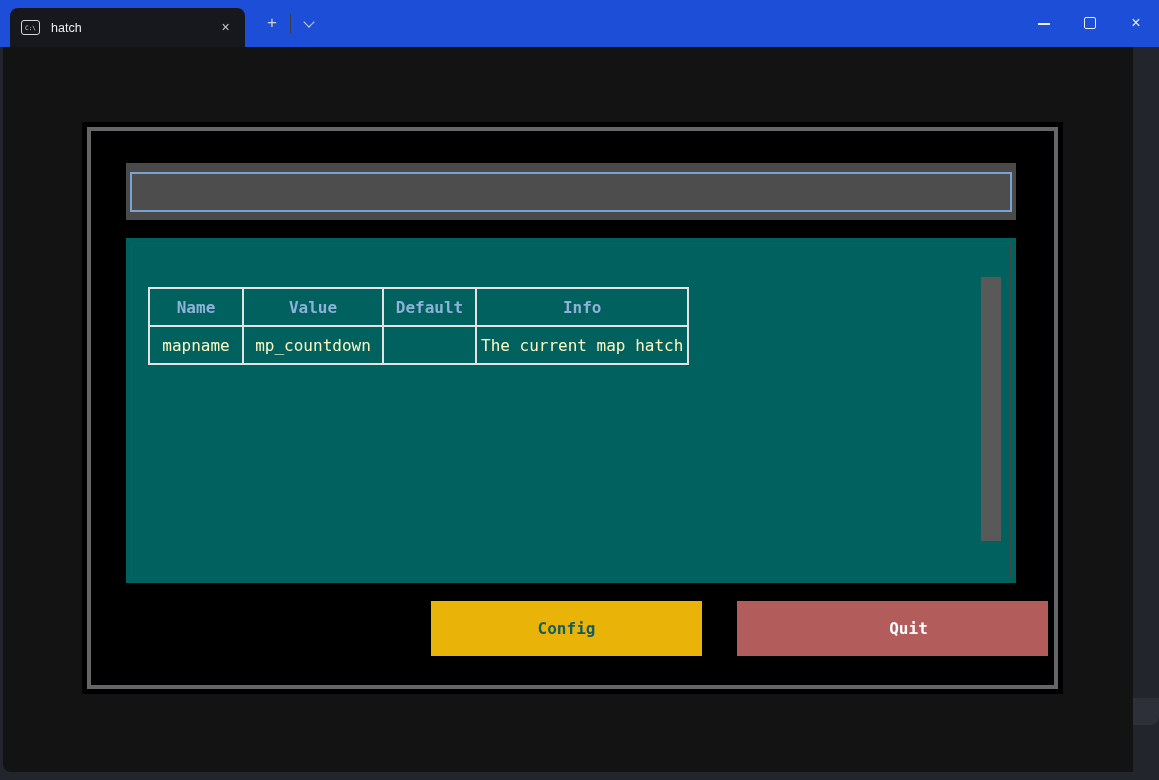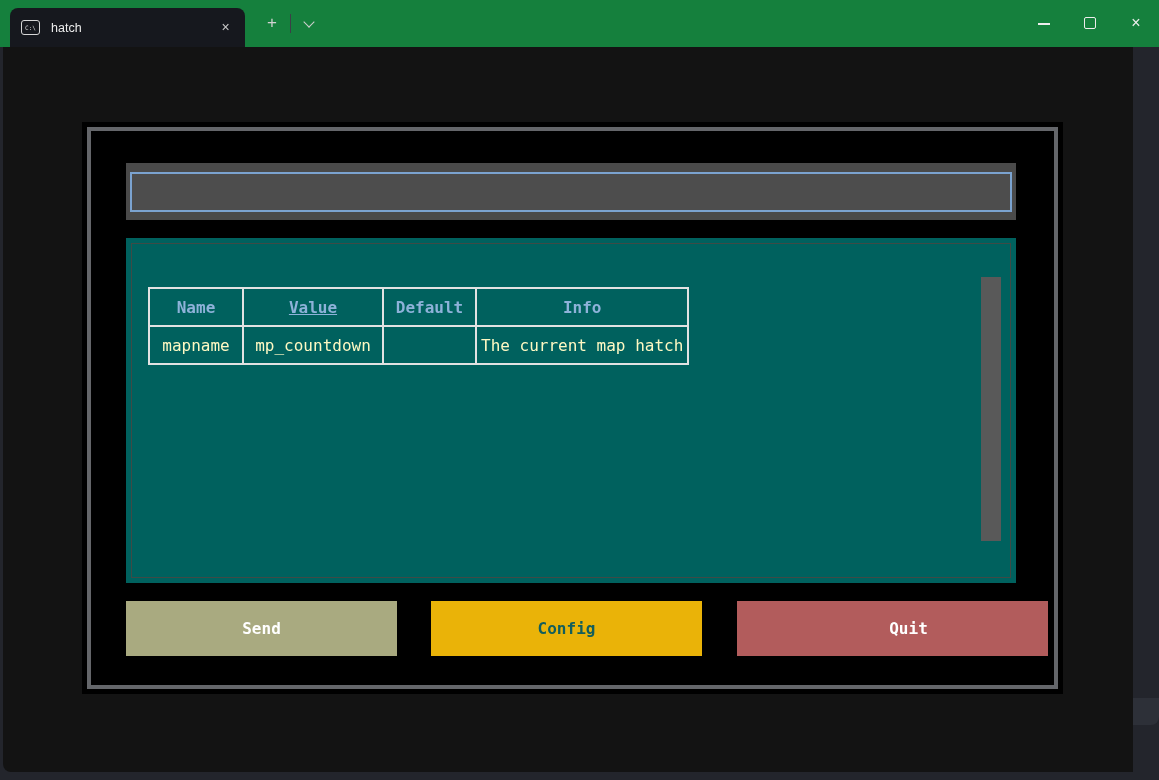--- a/index.html
+++ b/index.html
@@ -4,21 +4,21 @@
 <style>
   html,body { margin:0; padding:0; }
   body {
     width:1159px; height:780px; position:relative; overflow:hidden;
     background:#23252c;
     font-family:"DejaVu Sans Mono", monospace;
     -webkit-font-smoothing:antialiased;
   }
 
   
-  .titlebar { position:absolute; left:0; top:0; width:1159px; height:47px; background:#15803d; }
+  .titlebar { position:absolute; left:0; top:0; width:1159px; height:47px; background:#1d4ed8; }
   .tab {
     position:absolute; left:10px; top:8px; width:235px; height:39px;
     background:#16181e; border-radius:8px 8px 0 0;
     display:flex; align-items:center;
   }
   .cmd-icon {
     margin-left:11px; width:17px; height:13px; flex:0 0 auto;
     border:1px solid #d6d6d6; border-radius:3px;
     color:#d6d6d6; font-size:6px; line-height:13px; text-align:center;
   }
@@ -80,21 +80,21 @@
   .dt-scroll-thumb { position:absolute; right:15px; top:39px; width:20px; height:264px; }
 
   table.cvar { position:absolute; left:22px; top:49px; border-collapse:collapse;padding-left:35px; }
   .cvar th, .cvar td {
     border:2px solid #e2e2e2; height:36px; padding:0 4px;
     font-size:16px; text-align:center; white-space:pre;
   }
   .cvar th { font-weight:bold; }
   .cvar td { color:#fef9c3; }
   .col-name    { width:84px; }
-  .col-value   { width:130px;text-decoration:underline; }
+  .col-value   { width:130px; }
   .col-default { width:83px; }
   .col-info    { width:201px; }
 
   .btn {
     position:absolute; top:479px; height:55px;
     font-weight:bold; font-size:16px; text-align:center; line-height:55px;
   }
   .btn-send   { left:44px;  width:271px; }
   .btn-config { left:349px; width:271px; }
   .btn-quit   { left:655px; width:279px; }
@@ -158,17 +158,16 @@
             <td>mp_countdown</td>
             <td></td>
             <td>The current map hatch</td>
           </tr>
         </tbody>
       </table>
 
       <div class="dt-scroll-thumb" style="background: rgb(89, 89, 89);"></div>
     </div>
 
-    <div class="btn btn-send" style="background: rgb(169, 170, 128); color: rgb(255, 255, 255);">Send</div>
     <div class="btn btn-config" style="background: #eab308; color: rgb(19, 94, 92);">Config</div>
     <div class="btn btn-quit" style="background: rgb(178, 92, 92); color: rgb(255, 255, 255); padding-left: 32px;">Quit</div>
   </div>
 </div>
 
 </body></html>

